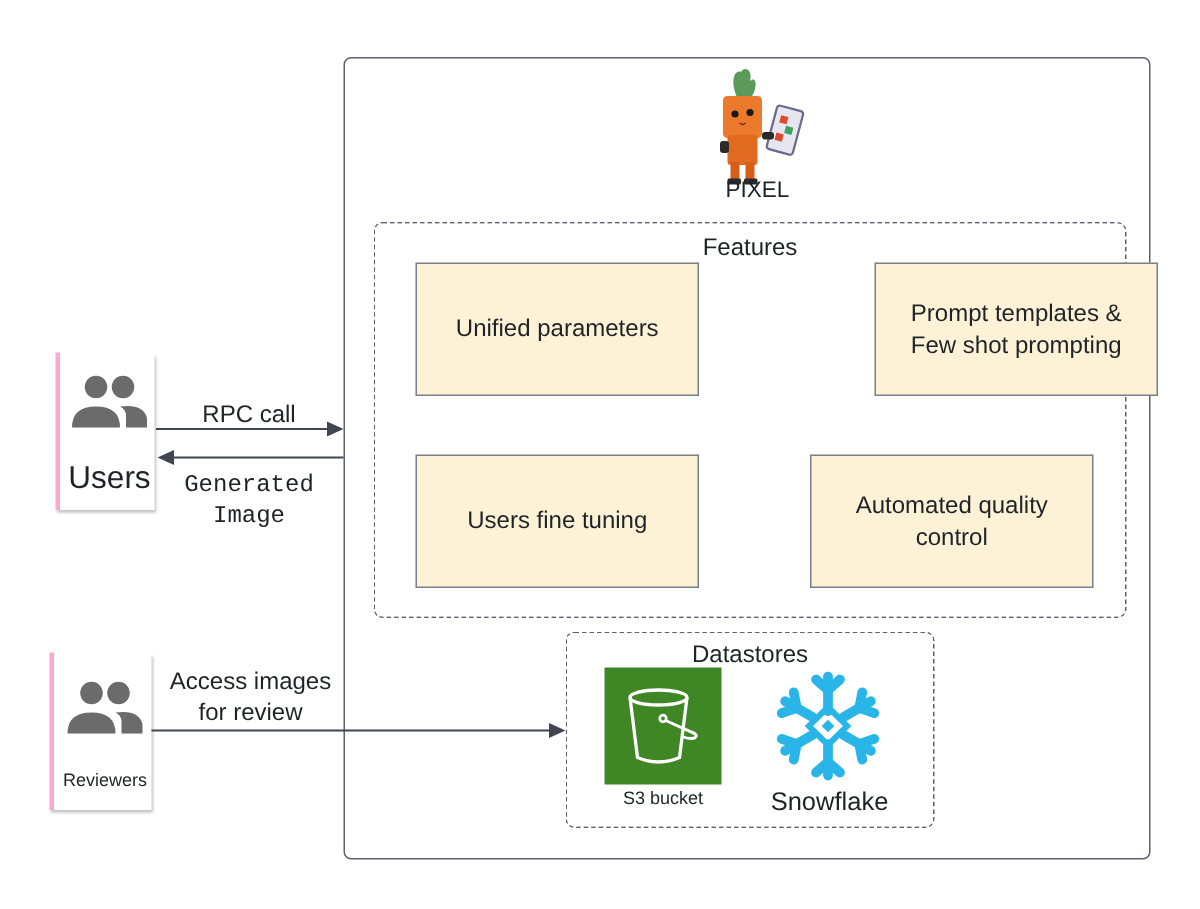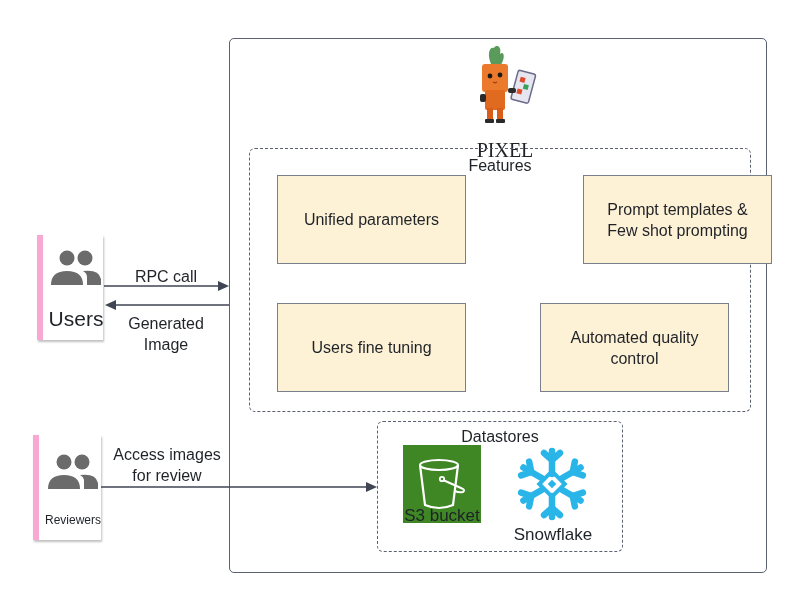--- a/index.html
+++ b/index.html
@@ -9,21 +9,21 @@
   .main-box { left:229px; top:38px; width:538px; height:535px;
               border:1.5px solid #5b6170; border-radius:5px; box-sizing:border-box; }
   .features-box { left:249px; top:148px; width:502px; height:264px;
                   border:1.5px dashed #5b6170; border-radius:6px; box-sizing:border-box; }
   .datastores-box { left:377px; top:421px; width:246px; height:131px;
                     border:1.5px dashed #5b6170; border-radius:6px; box-sizing:border-box; }
   .feature { position:absolute; width:189px; height:89px; background:#fdf1d6;
              border:1.5px solid #7a7f8c; box-sizing:border-box;
              display:flex; align-items:center; justify-content:center; text-align:center;
              font-size:16px; line-height:21px; color:#1f2328; white-space:pre-line; }
-  .actor { position:absolute; background:#fff; border-left:6px solid #f9a8d4;
+  .actor { position:absolute; background:#fff; border-left:3px solid #f9a8d4;
            box-shadow:1px 2px 2px rgba(0,0,0,0.25); box-sizing:border-box; }
   .label { position:absolute; font-size:16px; color:#1f2328; text-align:center; white-space:pre-line; line-height:21px; }
   svg.overlay { position:absolute; left:0; top:0; }
 </style>
 </head>
 <body>
 
 <div class="abs main-box"></div>
 
 <svg class="abs" style="left:472px;top:44px;" width="70" height="84" viewBox="0 0 70 84">
@@ -43,21 +43,21 @@
 
   <rect x="8" y="50" width="6" height="8" rx="2" fill="#2a2a2a"></rect>
   <g transform="rotate(15 52 44)">
     <rect x="42" y="28" width="18" height="30" rx="2" fill="#e6e6f0" stroke="#6a6a8a" stroke-width="1.5"></rect>
     <rect x="46" y="34" width="5" height="5" fill="#e04a2a"></rect>
     <rect x="51" y="40" width="5" height="5" fill="#3aa35a"></rect>
     <rect x="46" y="46" width="5" height="5" fill="#e04a2a"></rect>
   </g>
   <rect x="36" y="44" width="8" height="5" rx="2" fill="#2a2a2a"></rect>
 </svg>
-<div class="label" style="left:440px;top:140px;width:130px;font-size:20px;font-family:Liberation Serif, serif;">PIXEL</div>
+<div class="label" style="left:440px;top:116px;width:130px;font-size:15px;">PIXEL</div>
 
 <div class="abs features-box"></div>
 <div class="label" style="left:440px;top:155px;width:120px;">Features</div>
 
 <div class="feature" style="left:277px;top:175px;">Unified parameters</div>
 <div class="feature" style="left:540px;top:175px;margin-left:43px;">Prompt templates &amp;
 Few shot prompting</div>
 <div class="feature" style="left:277px;top:303px;">Users fine tuning</div>
 <div class="feature" style="left:540px;top:303px;">Automated quality
 control</div>
@@ -66,21 +66,21 @@
 <div class="label" style="left:440px;top:426px;width:120px;">Datastores</div>
 
 <div class="abs" style="left:403px;top:445px;width:78px;height:78px;background:#3f8624;">
   <svg width="78" height="78" viewBox="0 0 78 78">
     <ellipse cx="36" cy="20" rx="19" ry="5" fill="none" stroke="#fff" stroke-width="2.2"></ellipse>
     <path d="M17 20 L22 60 Q36 66 50 60 L55 20" fill="none" stroke="#fff" stroke-width="2.2"></path>
     <circle cx="39" cy="34" r="2.2" fill="none" stroke="#fff" stroke-width="1.8"></circle>
     <path d="M40 35 L58 43 Q63 45 60 47 Q56 48 52 46" fill="none" stroke="#fff" stroke-width="2"></path>
   </svg>
 </div>
-<div class="label" style="left:392px;top:505px;width:100px;font-size:17px;">S3 bucket</div>
+<div class="label" style="left:392px;top:522px;width:100px;font-size:12px;">S3 bucket</div>
 
 <svg class="abs" style="left:512px;top:445px;" width="80" height="78" viewBox="-40 -39 80 78">
   <g stroke="#29b5e8" stroke-width="6.5" stroke-linecap="round" fill="none">
     <g id="arm">
       <line x1="0" y1="-10" x2="0" y2="-33"></line>
       <line x1="0" y1="-24" x2="-8" y2="-31"></line>
       <line x1="0" y1="-24" x2="8" y2="-31"></line>
     </g>
   </g>
   <g stroke="#29b5e8" stroke-width="6.5" stroke-linecap="round" fill="none">
@@ -144,16 +144,16 @@
     <line x1="116" y1="305" x2="229" y2="305" stroke="#3f4552" stroke-width="1.3"></line>
     <polygon points="105,305 116,300 116,310" fill="#3f4552"></polygon>
   </g>
   <g>
     <line x1="101" y1="487" x2="367" y2="487" stroke="#3f4552" stroke-width="1.3"></line>
     <polygon points="377,487 366,482 366,492" fill="#3f4552"></polygon>
   </g>
 </svg>
 
 <div class="label" style="left:118px;top:266px;width:96px;">RPC call</div>
-<div class="label" style="left:112px;top:313px;width:108px;">Generated
+<div class="label" style="left:112px;top:313px;width:108px;font-family:Liberation Mono, monospace;">Generated
 Image</div>
 <div class="label" style="left:100px;top:444px;width:134px;">Access images
 for review</div>
 
 </body></html>

